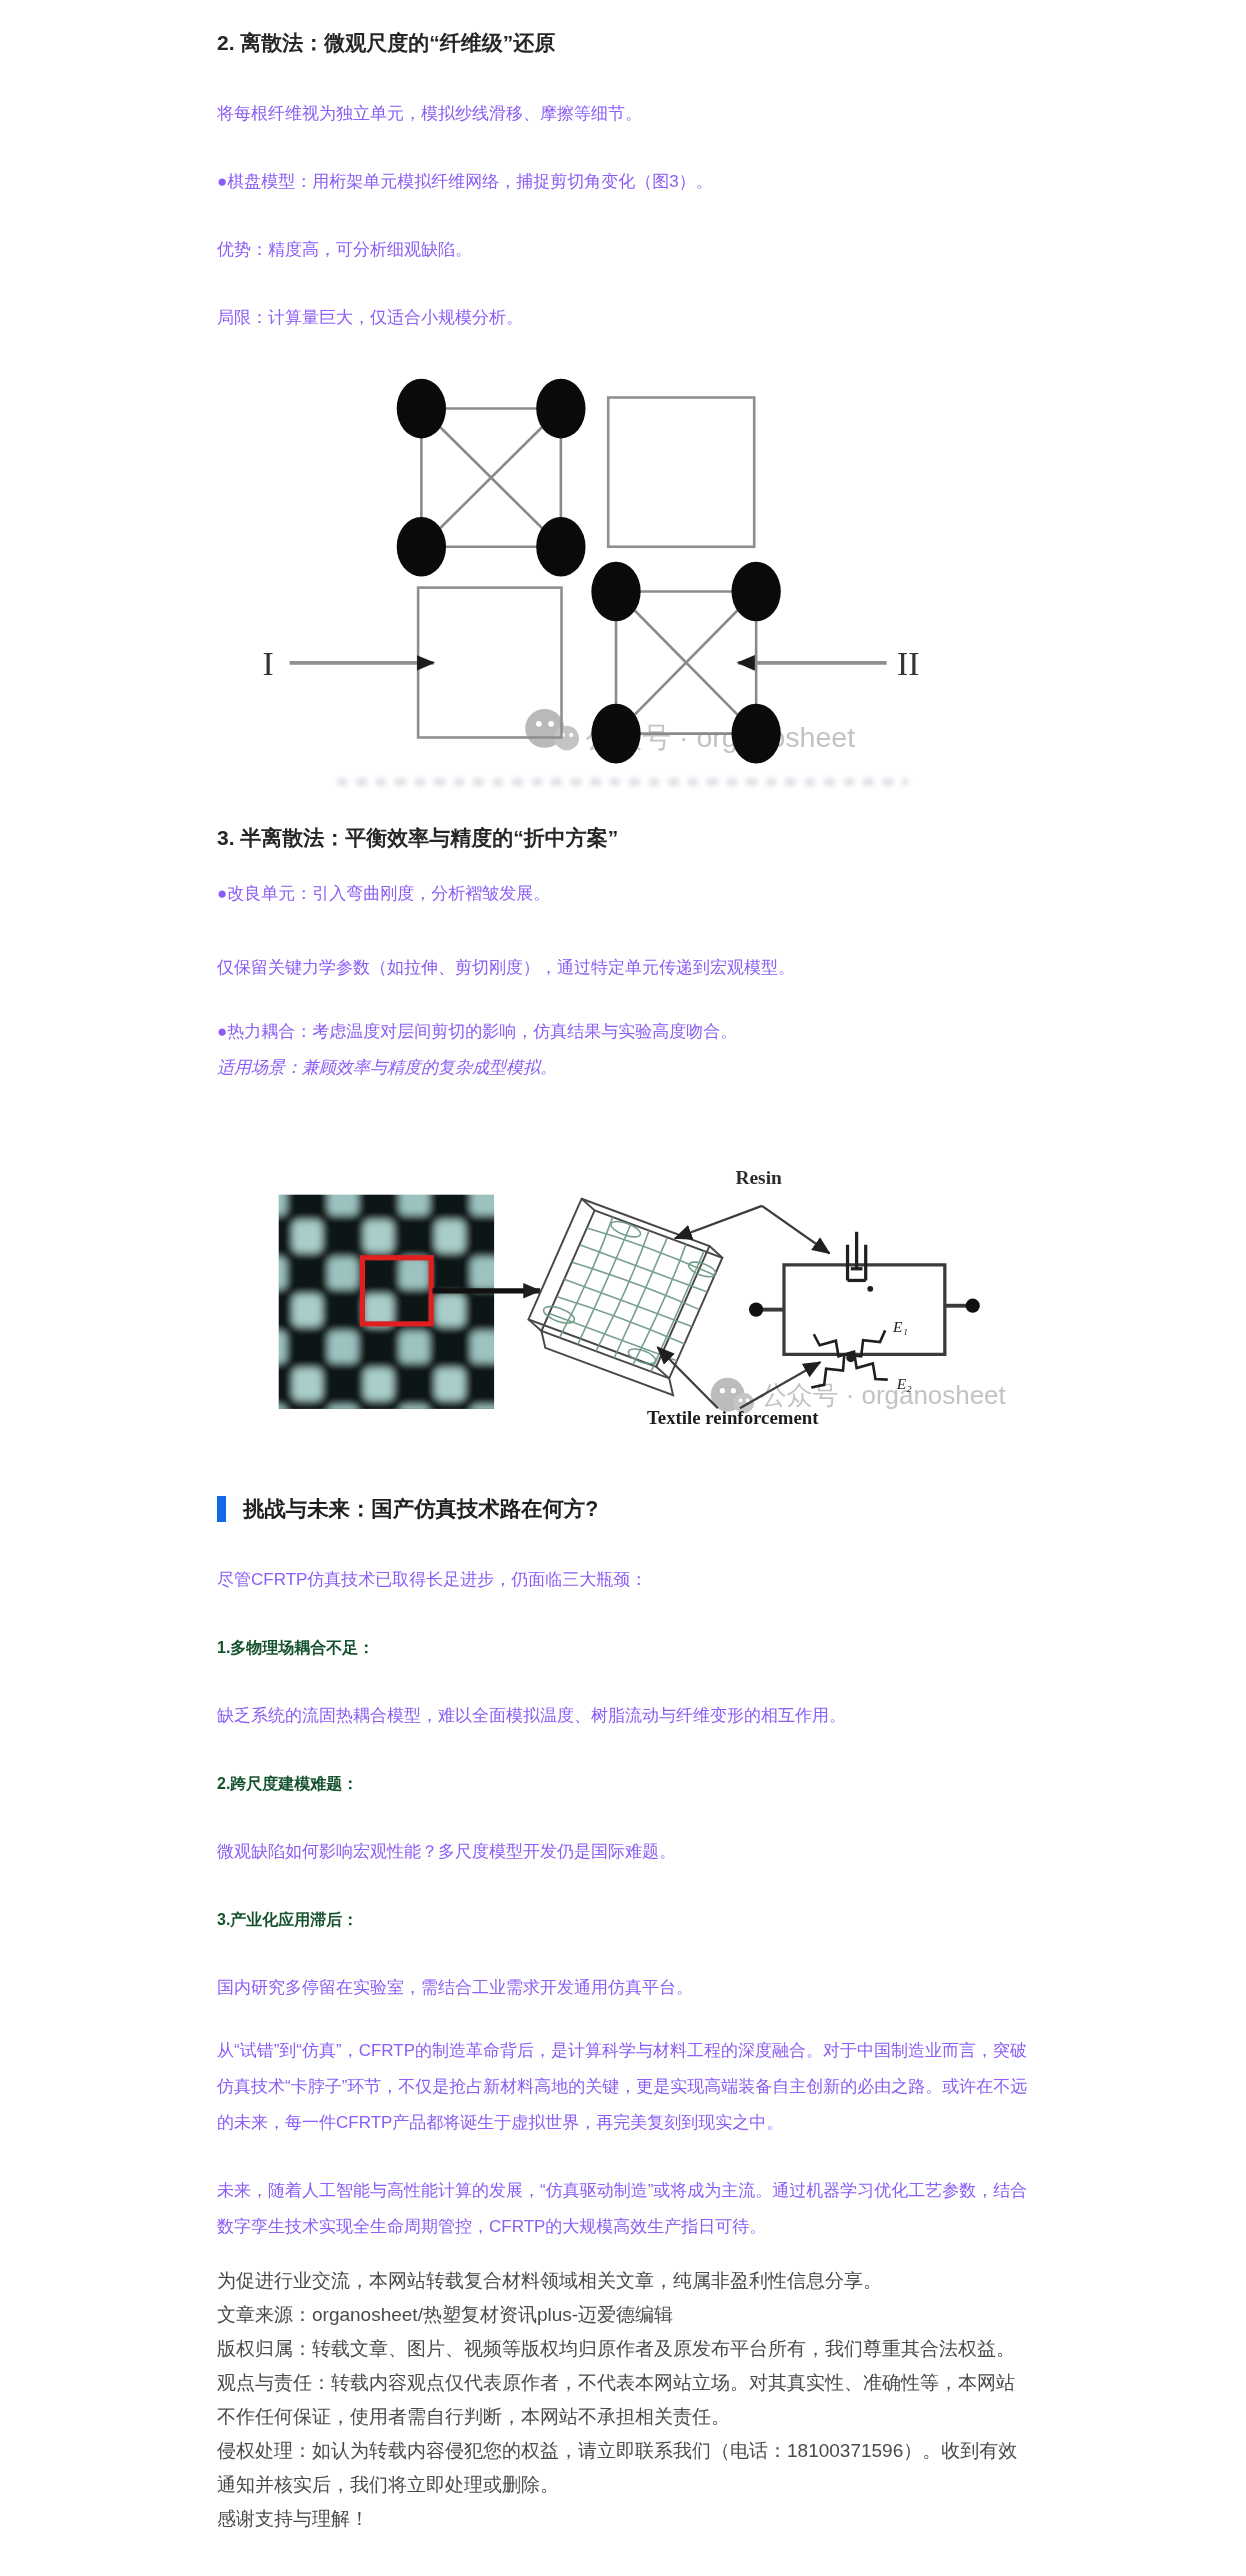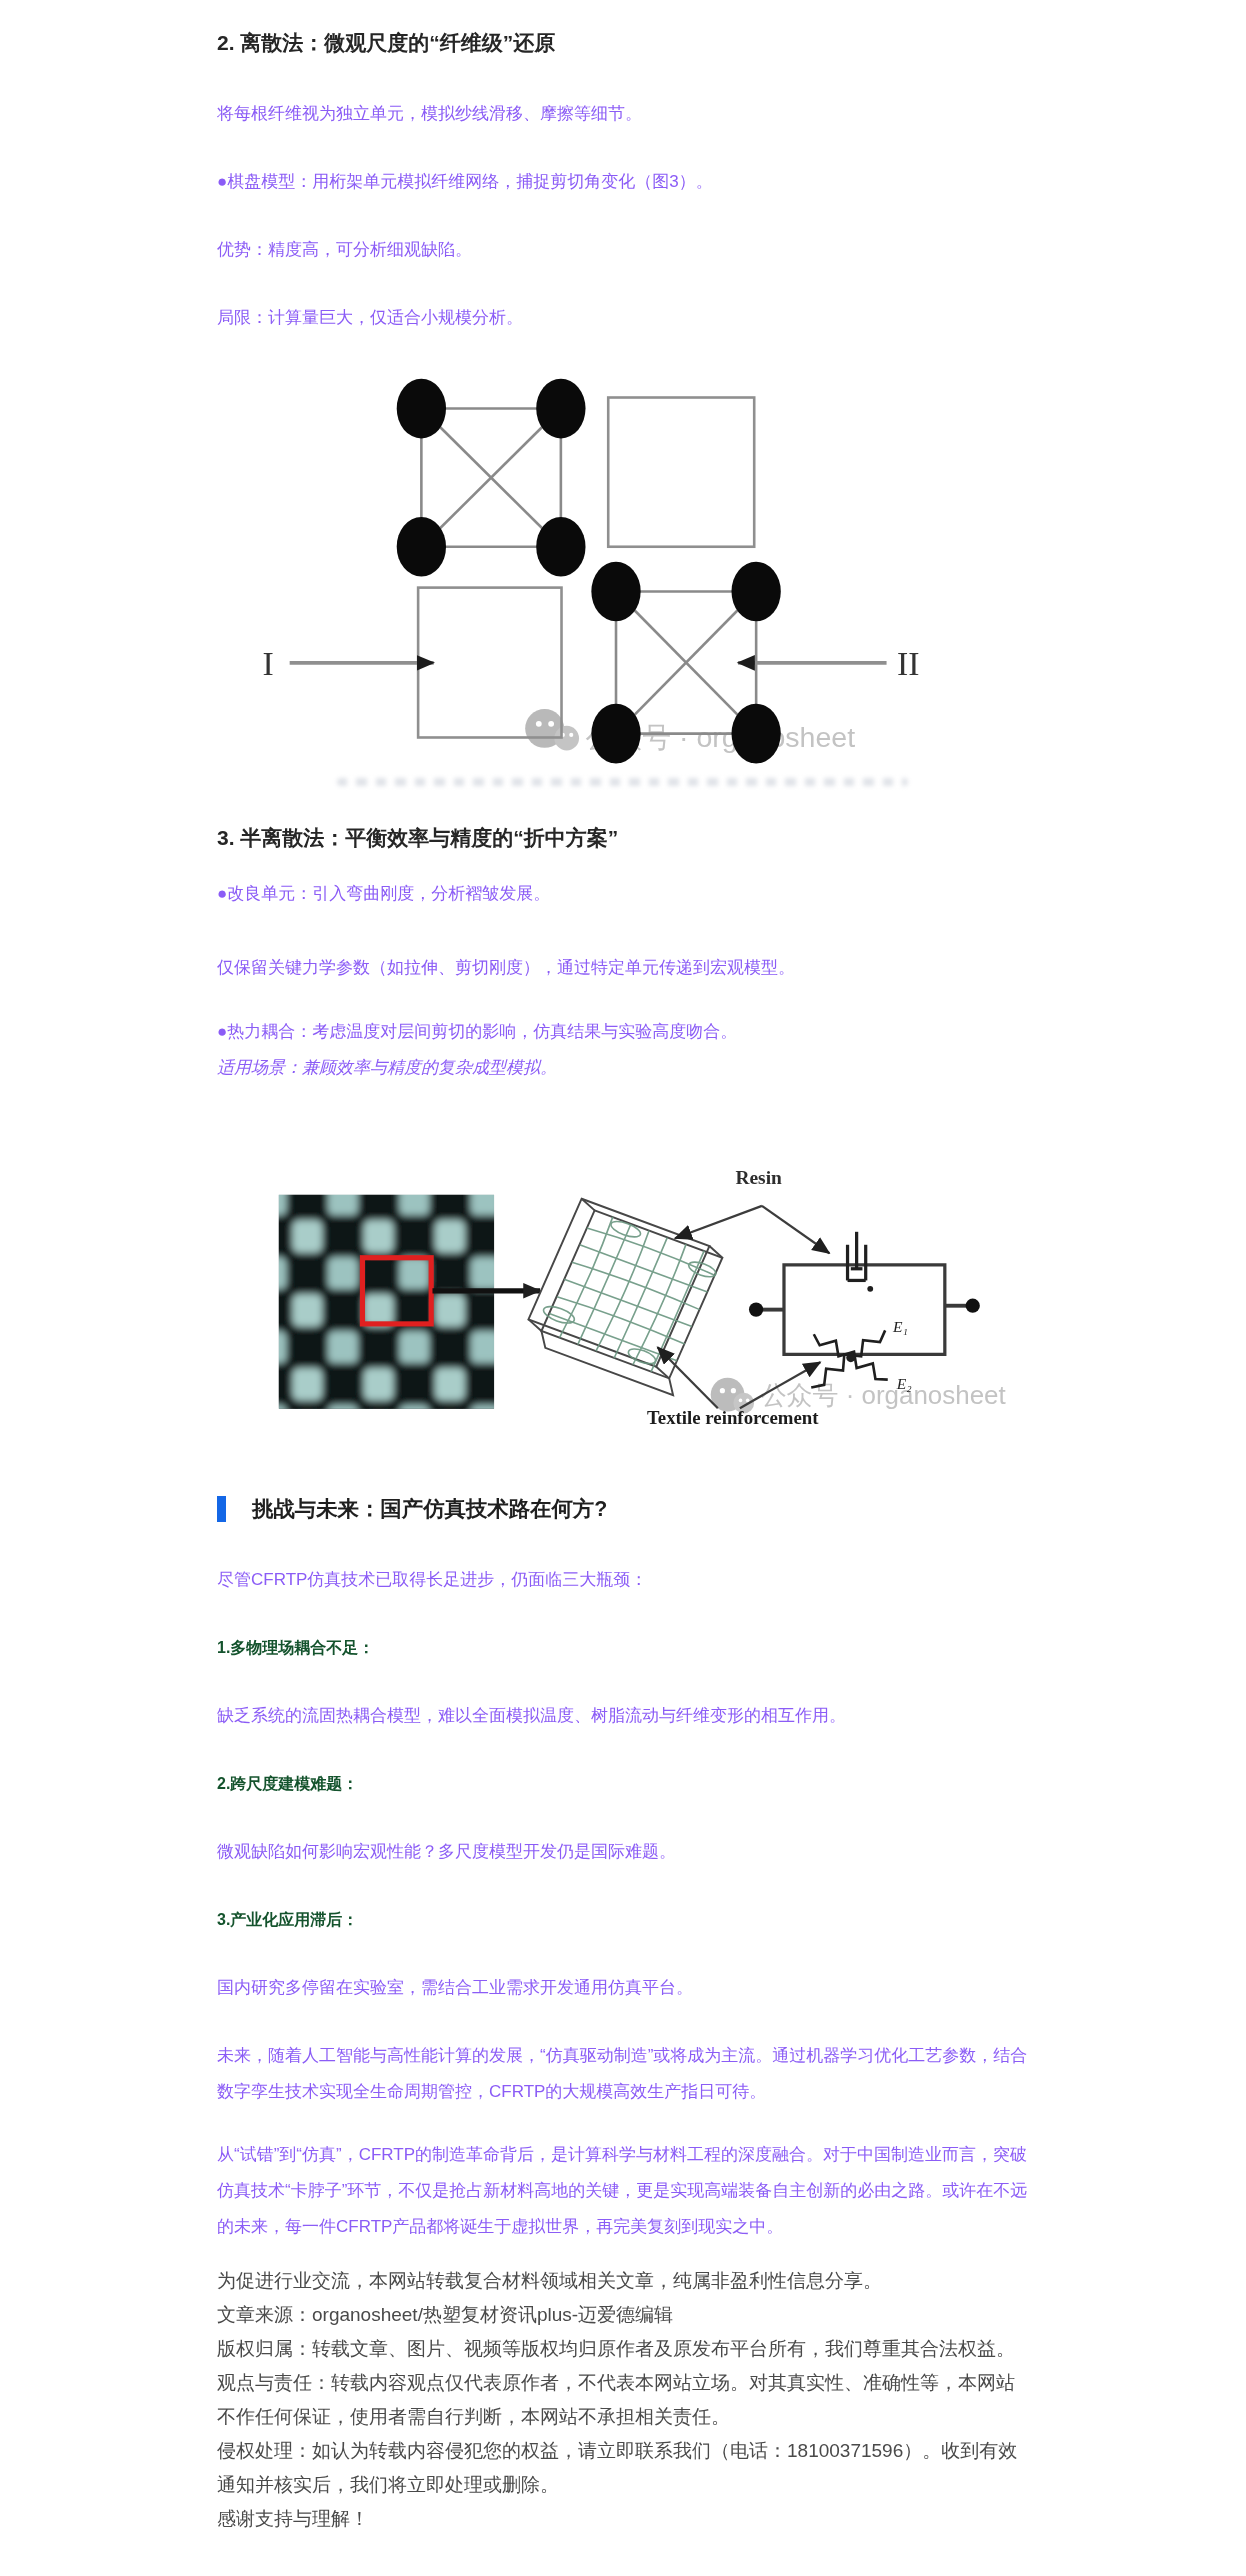--- a/index.html
+++ b/index.html
@@ -11,21 +11,21 @@
   .para{font-size:17px;line-height:36px;color:#8b5cf6;margin:32px 0 0;font-weight:400;}
   .mt58{margin-top:38px;} .mt44{margin-top:28.6px;} .mt36{margin-top:23.4px;}
   .mt42{margin-top:27px;} .mt0{margin-top:0;font-style:italic;}
   .item-title{font-size:16px;line-height:36px;font-weight:700;color:#14532d;margin:32px 0 0;}
   .fig{display:block;margin:0;}
   .fig1{margin-top:27px;}
   .fig2{margin-top:55px;}
   .caption-blur{height:7.8px;width:571px;margin:6.5px auto 0;border-radius:3.9px;
      background:repeating-linear-gradient(90deg,#c7ccd6 0 10.4px,rgba(255,255,255,0) 10.4px 19.5px);
      filter:blur(1.9px);opacity:.55;}
-  .blue-head{display:flex;align-items:center;gap:26px;margin-top:19.5px;}
+  .blue-head{display:flex;align-items:center;gap:17px;margin-top:19.5px;}
   .blue-bar{width:9px;height:26px;background:#1467e6;flex:0 0 auto;}
   .blue-head h2{font-size:21.4px;line-height:28.6px;font-weight:700;color:#1f1f1f;margin:0;}
   .footer{margin-top:19.5px;}
   .footer p{font-size:19px;line-height:34px;color:#4a4a4a;margin:0;}
   svg text.cjk{font-family:"Liberation Sans","DejaVu Sans",sans-serif;}
   svg text.serif{font-family:"Liberation Serif","DejaVu Serif",serif;}
 </style>
 </head>
 <body>
 
@@ -210,22 +210,22 @@
 
   <p class="item-title">1.多物理场耦合不足：</p>
   <p class="para">缺乏系统的流固热耦合模型，难以全面模拟温度、树脂流动与纤维变形的相互作用。</p>
 
   <p class="item-title">2.跨尺度建模难题：</p>
   <p class="para">微观缺陷如何影响宏观性能？多尺度模型开发仍是国际难题。</p>
 
   <p class="item-title">3.产业化应用滞后：</p>
   <p class="para">国内研究多停留在实验室，需结合工业需求开发通用仿真平台。</p>
 
+  <p class="para mt42">从“试错”到“仿真”，CFRTP的制造革命背后，是计算科学与材料工程的深度融合。对于中国制造业而言，突破仿真技术“卡脖子”环节，不仅是抢占新材料高地的关键，更是实现高端装备自主创新的必由之路。或许在不远的未来，每一件CFRTP产品都将诞生于虚拟世界，再完美复刻到现实之中。</p>
   <p class="para">未来，随着人工智能与高性能计算的发展，“仿真驱动制造”或将成为主流。通过机器学习优化工艺参数，结合数字孪生技术实现全生命周期管控，CFRTP的大规模高效生产指日可待。</p>
-  <p class="para mt42">从“试错”到“仿真”，CFRTP的制造革命背后，是计算科学与材料工程的深度融合。对于中国制造业而言，突破仿真技术“卡脖子”环节，不仅是抢占新材料高地的关键，更是实现高端装备自主创新的必由之路。或许在不远的未来，每一件CFRTP产品都将诞生于虚拟世界，再完美复刻到现实之中。</p>
 
   <div class="footer">
     <p>为促进行业交流，本网站转载复合材料领域相关文章，纯属非盈利性信息分享。</p>
     <p>文章来源：organosheet/热塑复材资讯plus-迈爱德编辑</p>
     <p>版权归属：转载文章、图片、视频等版权均归原作者及原发布平台所有，我们尊重其合法权益。</p>
     <p>观点与责任：转载内容观点仅代表原作者，不代表本网站立场。对其真实性、准确性等，本网站不作任何保证，使用者需自行判断，本网站不承担相关责任。</p>
     <p>侵权处理：如认为转载内容侵犯您的权益，请立即联系我们（电话：18100371596）。收到有效通知并核实后，我们将立即处理或删除。</p>
     <p>感谢支持与理解！</p>
   </div>
 

